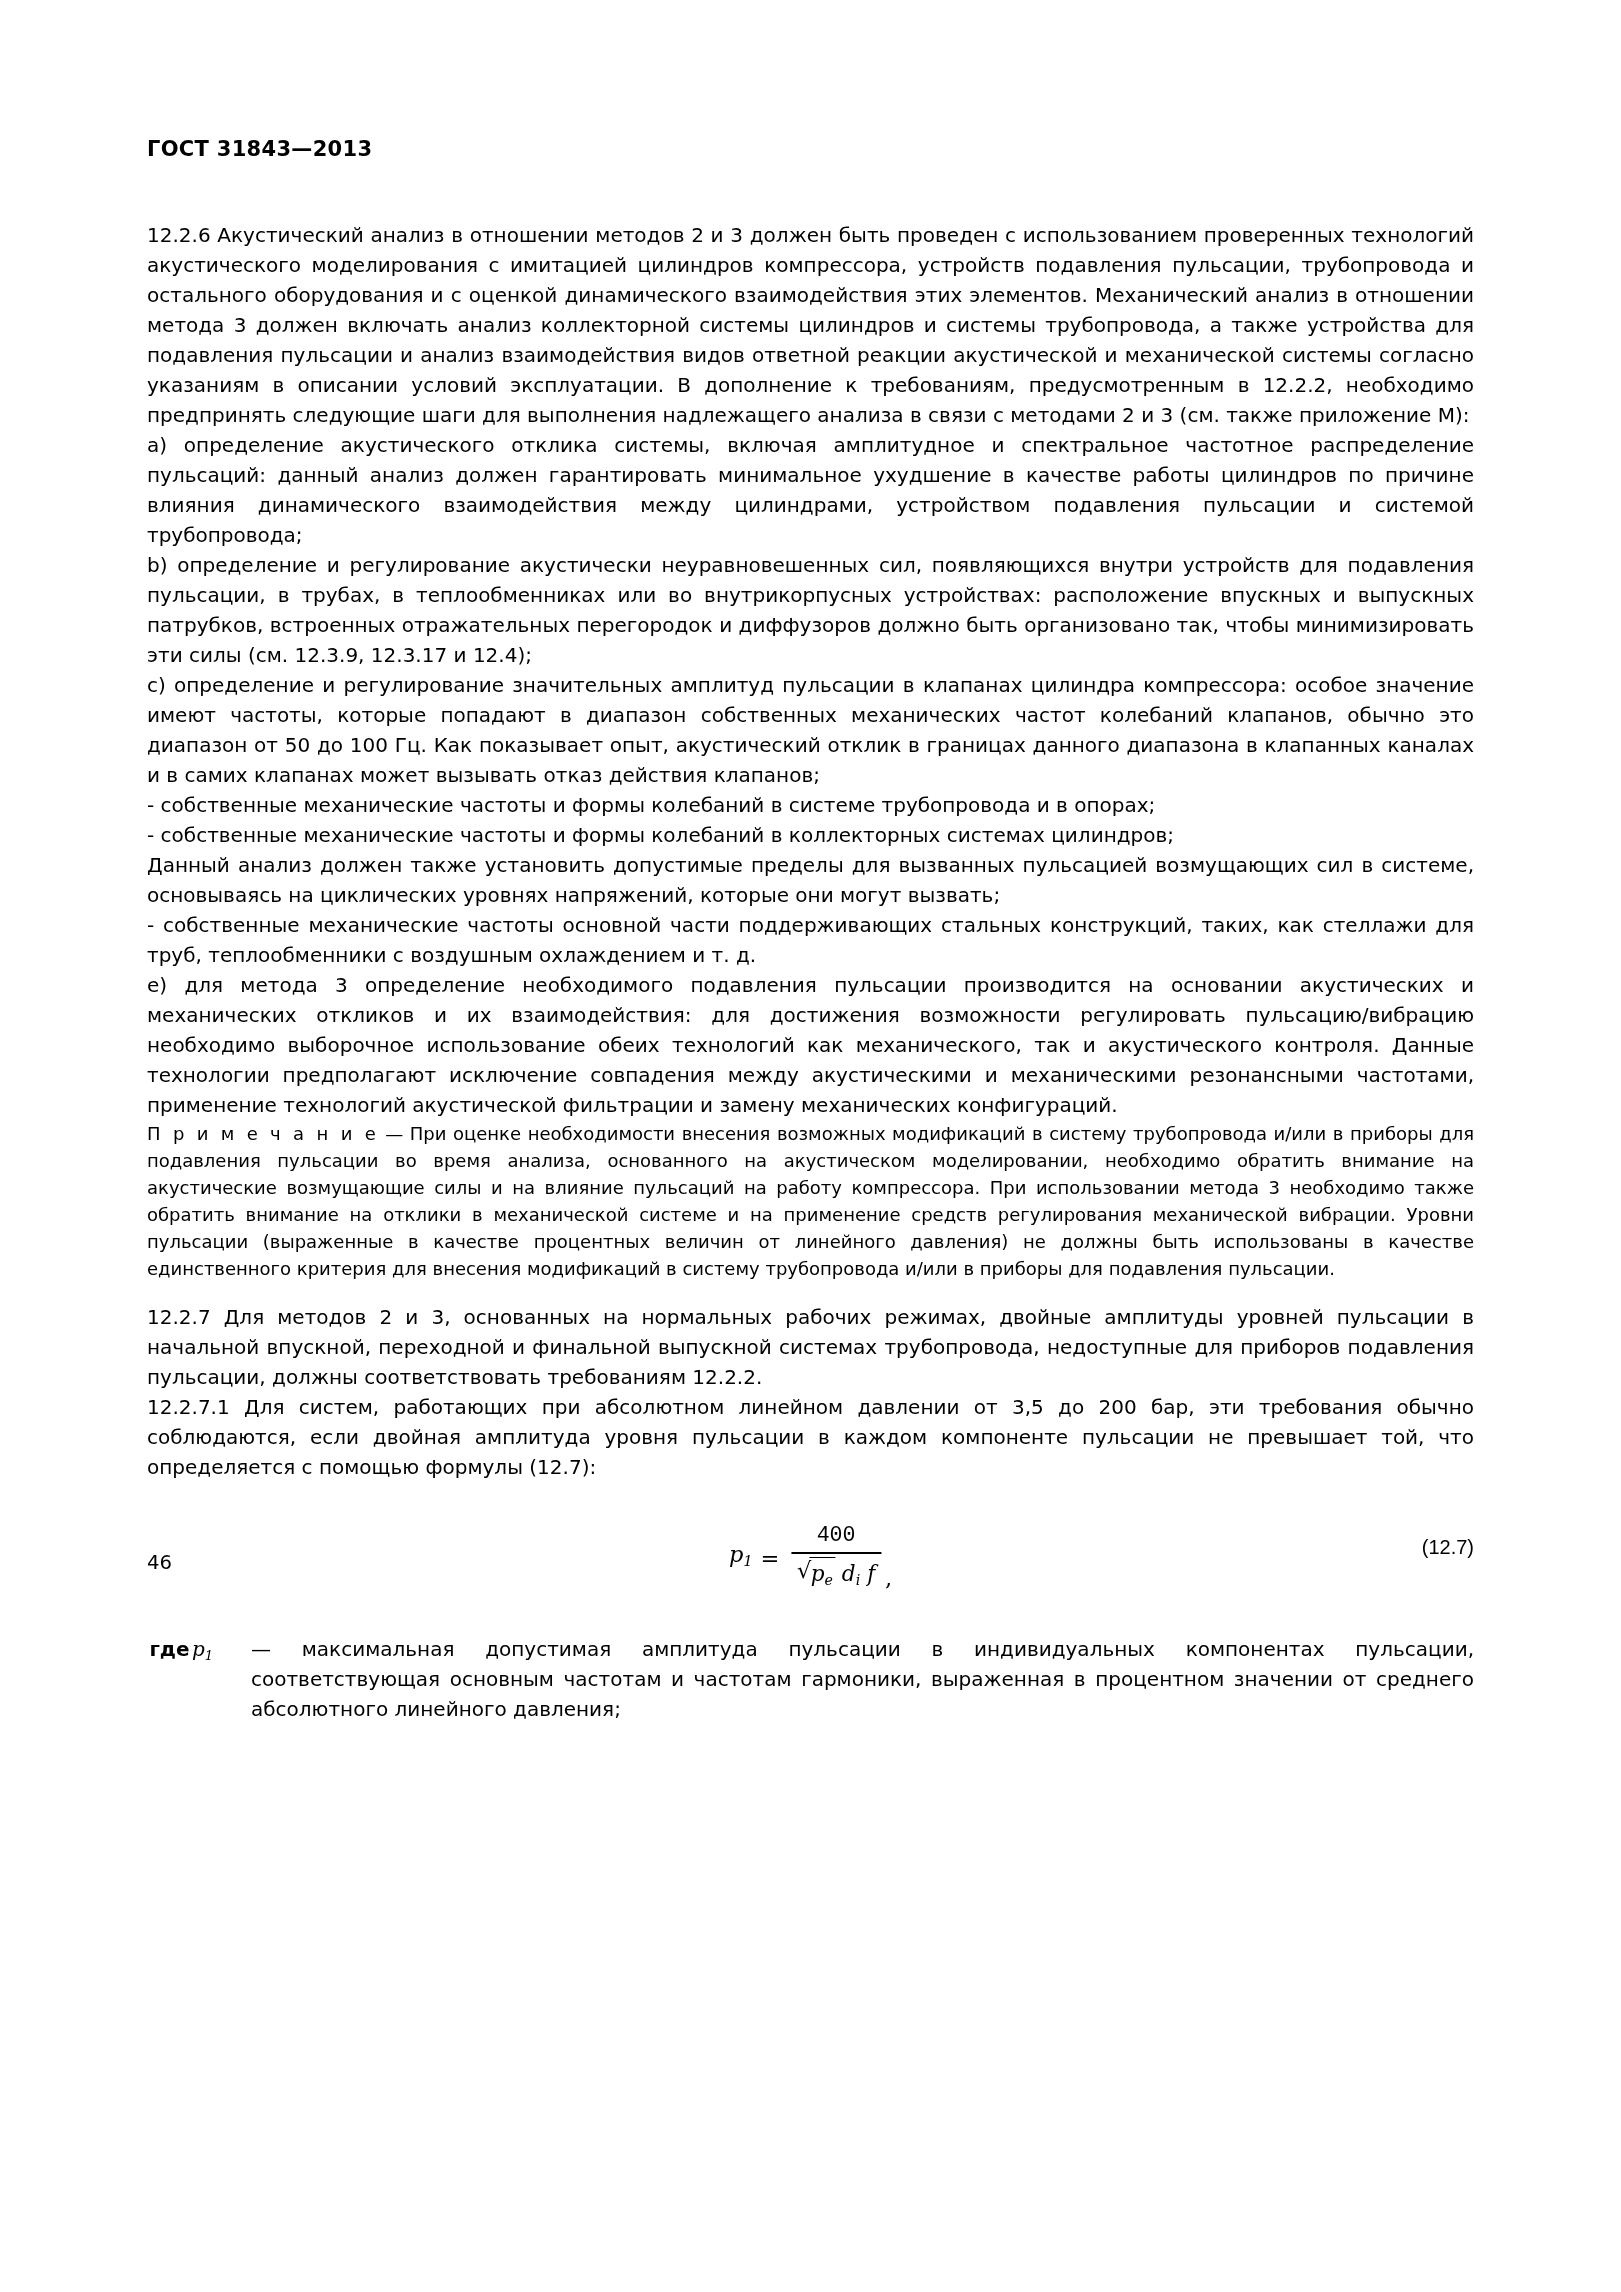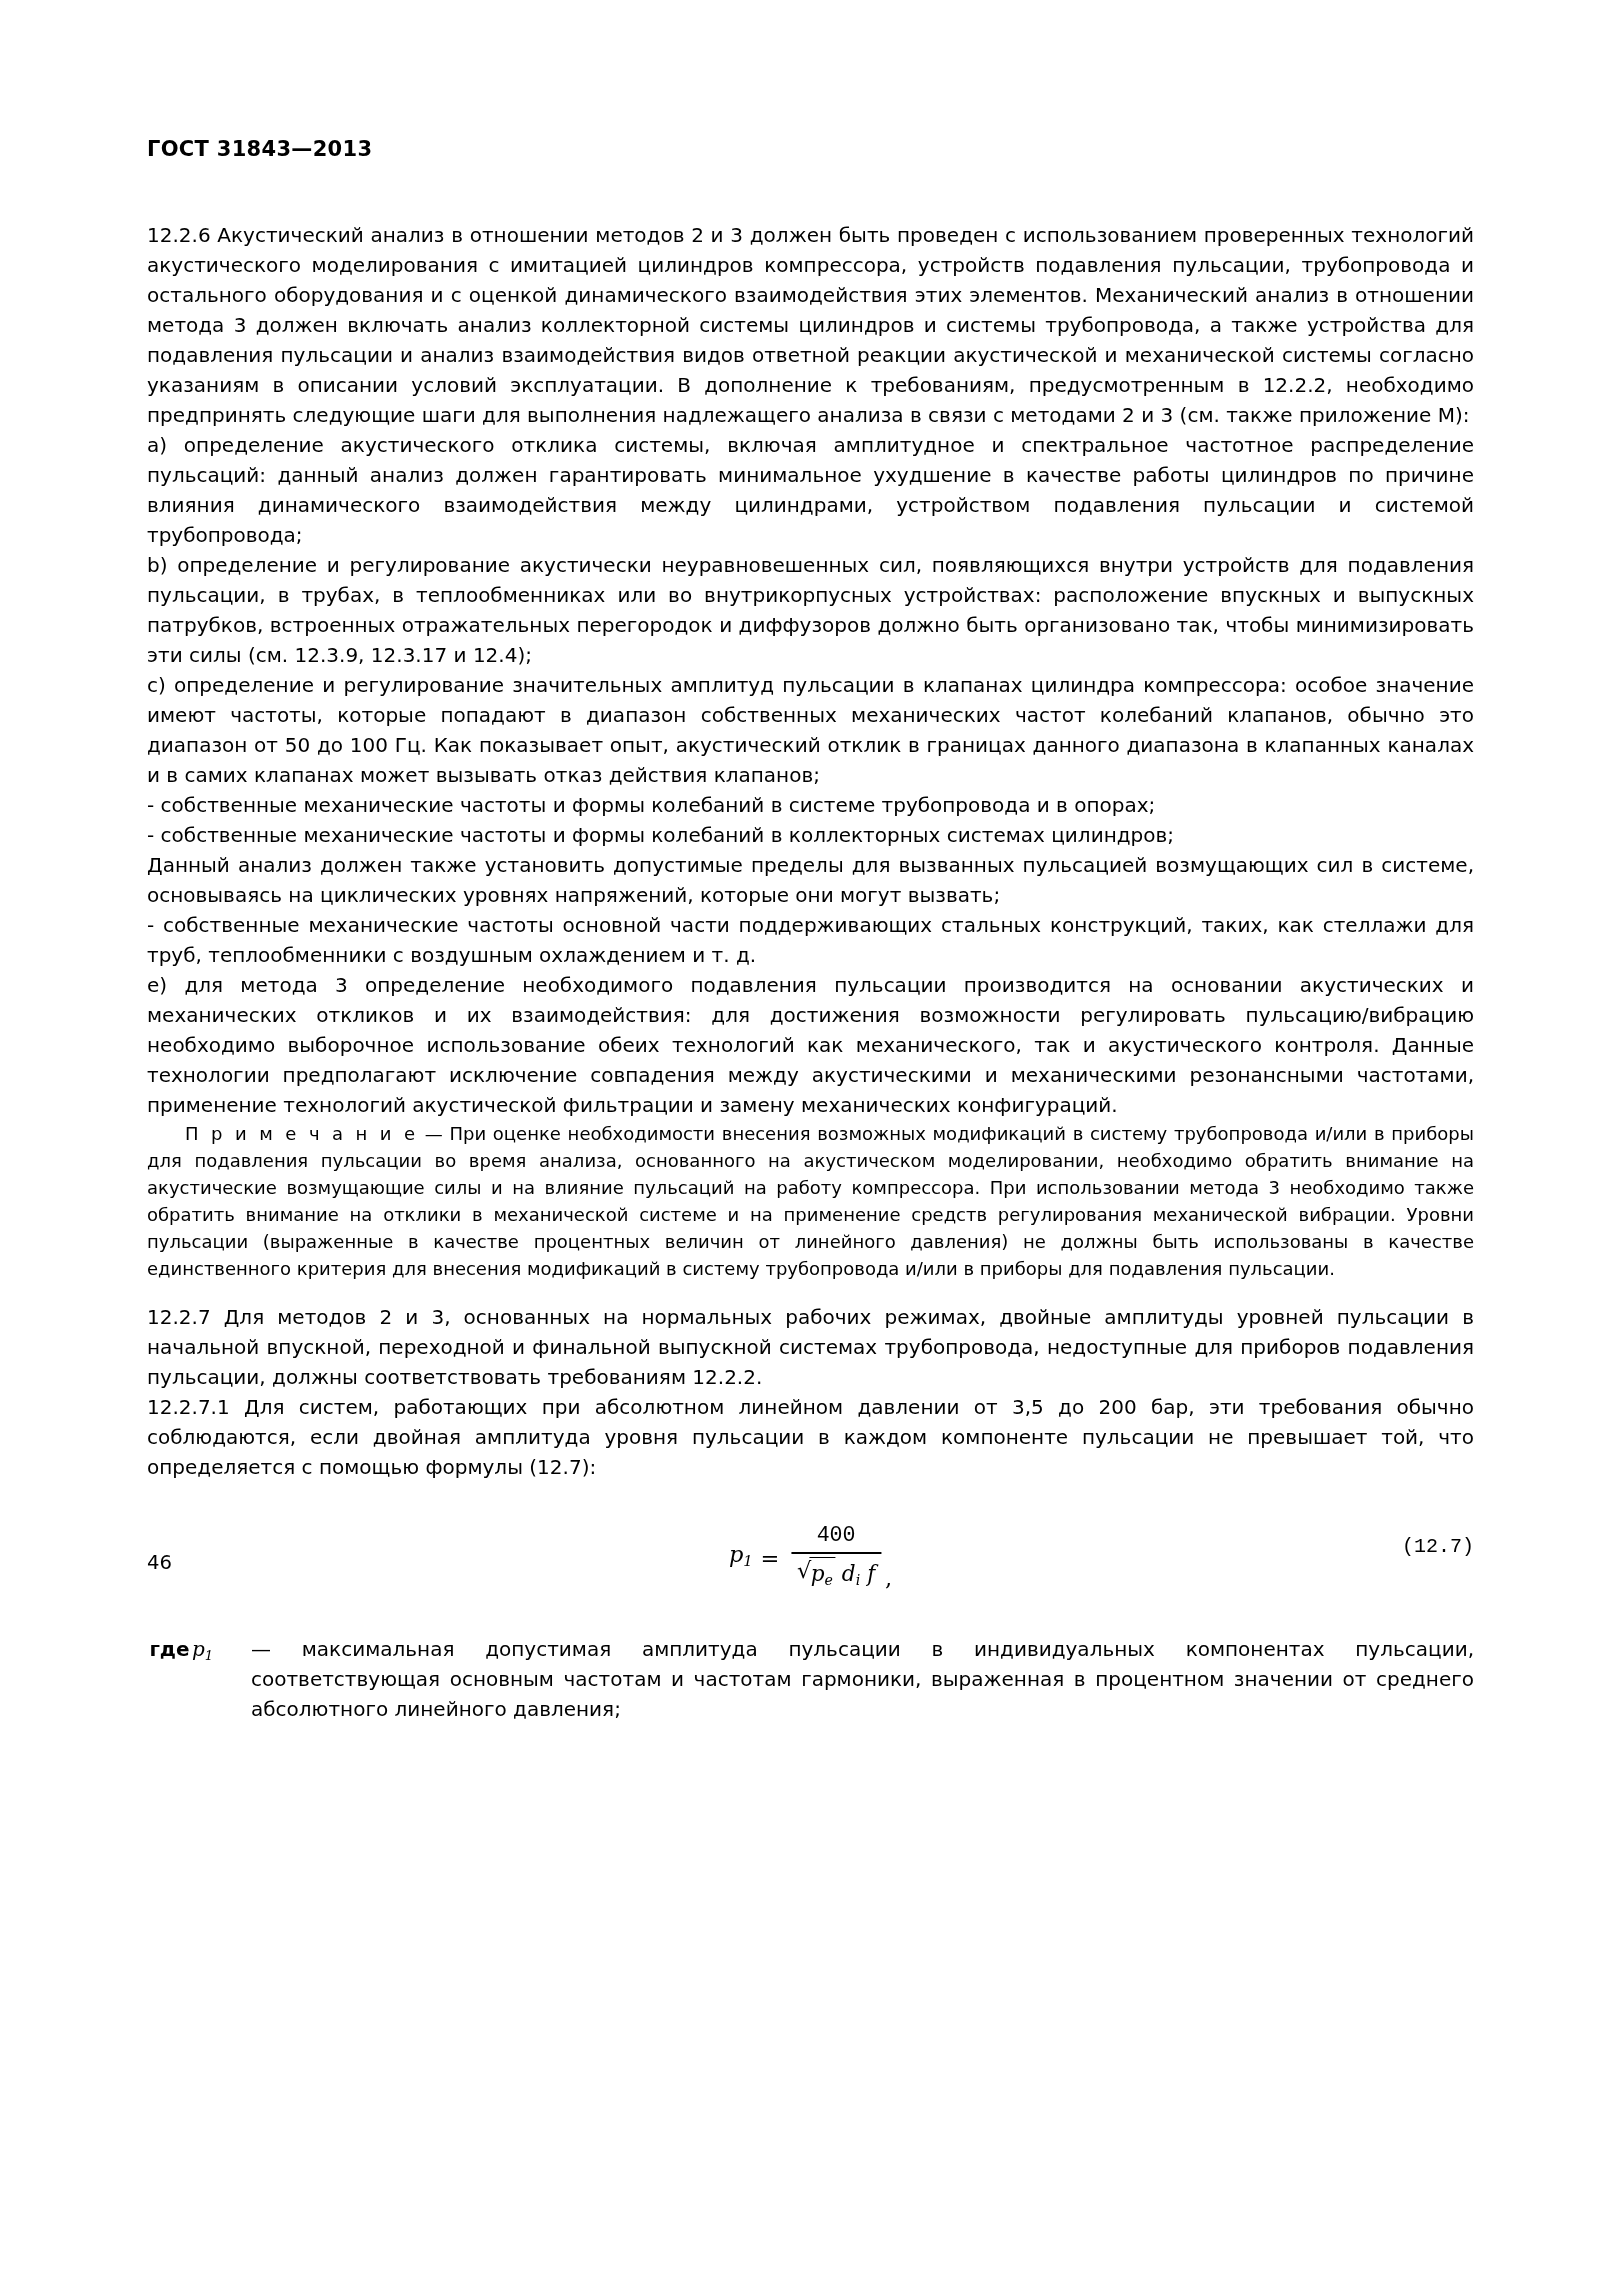--- a/index.html
+++ b/index.html
@@ -45,21 +45,20 @@
   .note {
     font-size: 18px;
     line-height: 27px;
     text-align: justify;
     margin-top: 21.6px;
     margin-bottom: 21.6px;
     text-indent: 45px;
   }
   .note .notelabel {
     letter-spacing: 2.9px;
-    margin-left: 38px;
   }
   .spaced-para {
     margin-top: 19.6px !important;
   }
   .formula-block {
     position: relative;
     margin: 33px 0 29px 0;
     height: 90px;
   }
   .formula-center {
@@ -116,21 +115,21 @@
     padding: 1px 2px 0 1px;
   }
   sub {
     font-size: 0.66em;
     vertical-align: -0.28em;
   }
   .formula-number {
     position: absolute;
     right: 0;
     top: 17.6px;
-    font-family: Liberation Mono, monospace;
+    font-family: Liberation Sans, sans-serif;
     font-style: normal;
     font-size: 20px;
   }
   .where-block {
     display: flex;
     margin-top: 9.8px;
     font-size: 20px;
     line-height: 30px;
   }
   .where-label {

